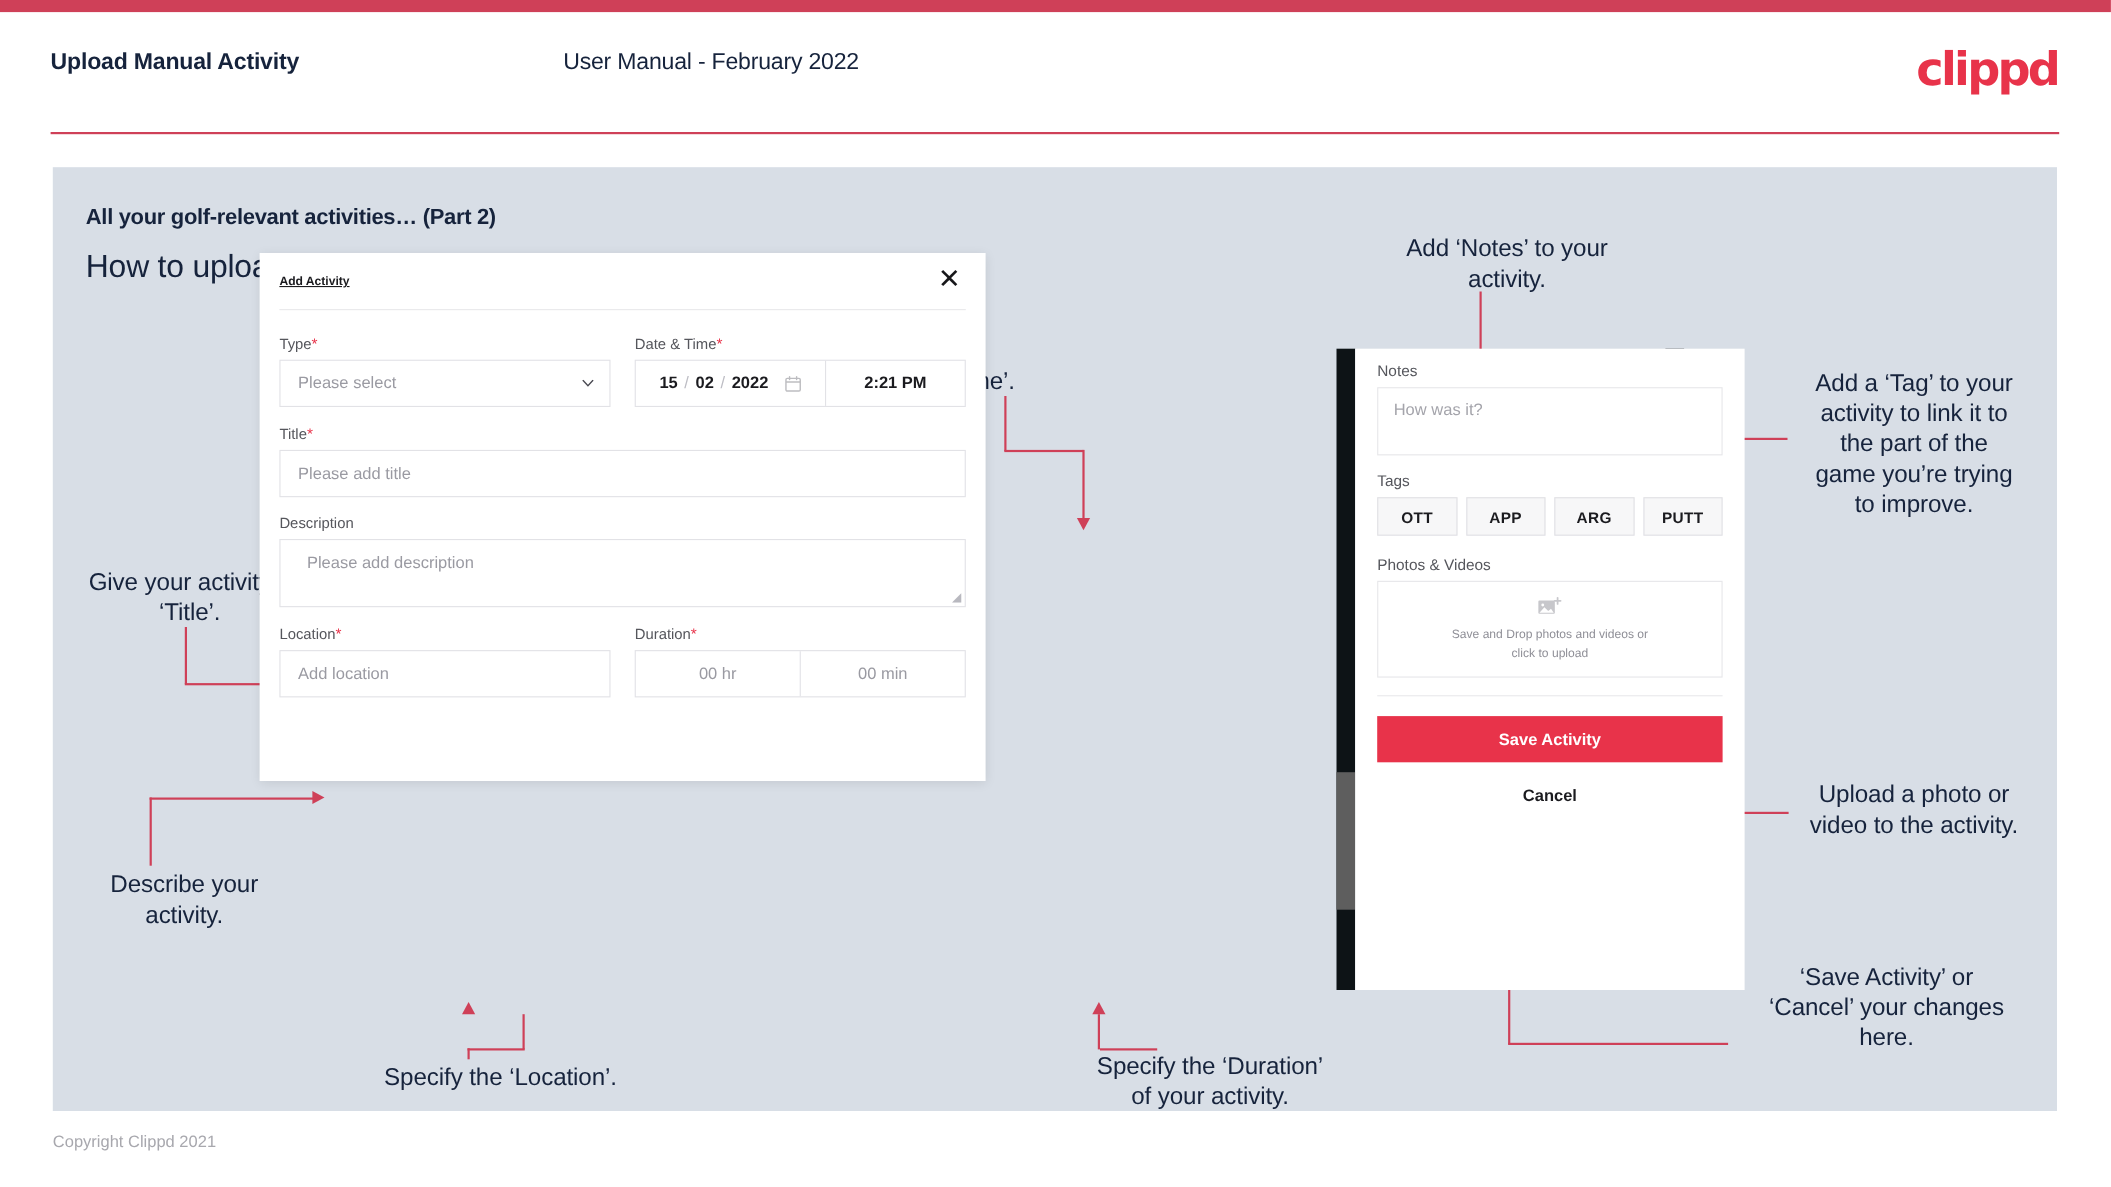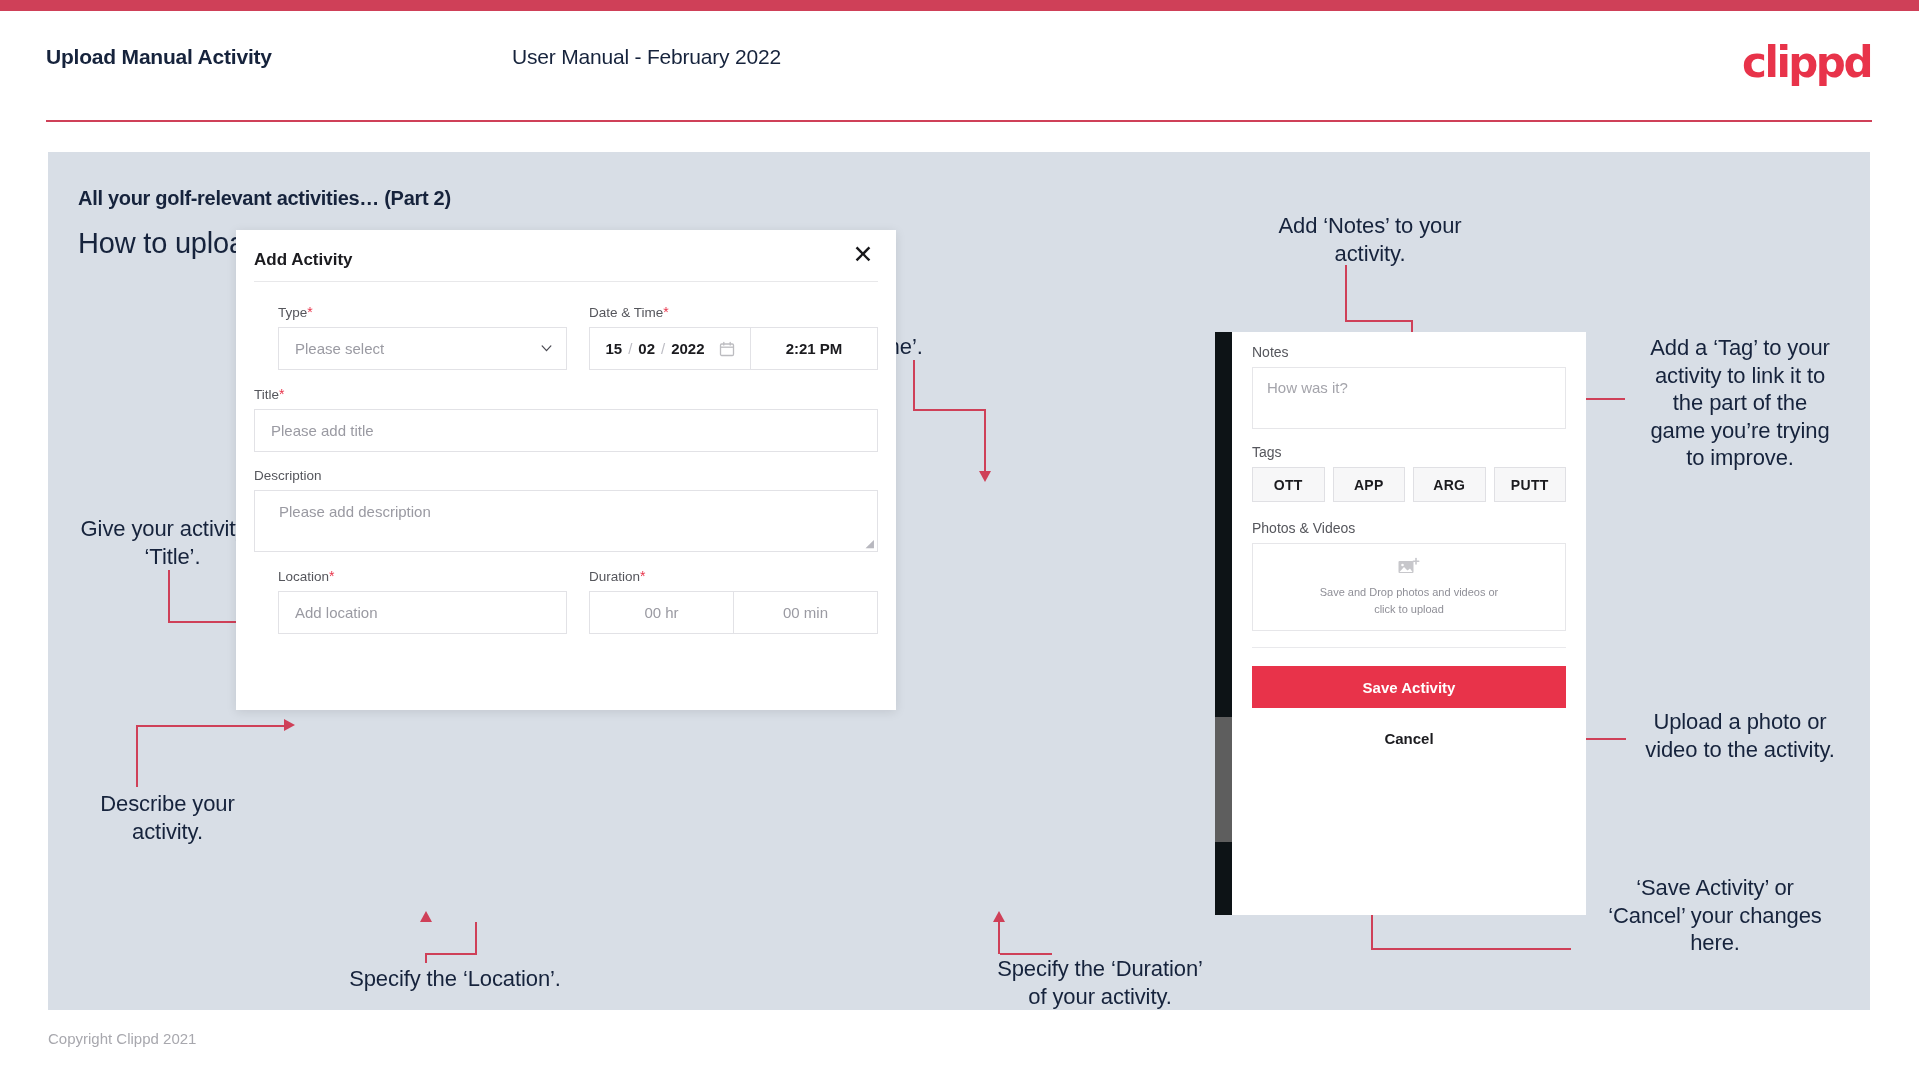--- a/index.html
+++ b/index.html
@@ -103,21 +103,21 @@
     background: #ffffff;
     box-shadow: 0 2px 10px rgba(0,0,0,0.10);
   }
   .modal-head {
     position: relative; height: 52px;
     border-bottom: 1px solid #e8e8ea;
     margin: 0 18px;
   }
   .modal-title {
     position: absolute; left: 0; top: 20px;
-    font-size: 17px; font-weight: 700; color: #1b1b1f;
+    font-size: 11px; font-weight: 700; color: #1b1b1f; text-decoration: underline;
   }
   .modal-close {
     position: absolute; right: 2px; top: 12px;
     width: 26px; height: 26px;
     font-size: 25px; line-height: 24px; color: #17171a;
     text-align: center; cursor: pointer; font-weight: 400;
   }
   .modal-body { padding: 22px 18px 0 18px; }
 
   .field-label {
@@ -125,21 +125,21 @@
   }
   .req { color: #e8334a; font-size: 14px; }
 
   .inp {
     height: 43px; border: 1px solid #e2e2e6; background: #fff;
     display: flex; align-items: center;
     font-size: 15px; color: #9a9aa2; padding: 0 16px;
     position: relative;
   }
 
-  .row { display: flex; gap: 22px; margin-left: 24px; }
+  .row { display: flex; gap: 22px; }
   .col-left  { width: 305px; }
   .col-right { width: 305px; }
 
   .select-caret {
     position: absolute; right: 14px; top: 17px;
     width: 11px; height: 7px;
   }
 
   .datetime {
     display: flex; height: 43px;
@@ -173,21 +173,21 @@
   }
   .dur-cell {
     flex: 1; display: flex; align-items: center; justify-content: center;
     font-size: 15px; color: #9a9aa2;
   }
   .dur-cell.first { border-right: 1px solid #e2e2e6; }
   .mb16 { margin-bottom: 16px; }
 
   
   .phone {
-    position: absolute; left: 1215px; top: 332px;
+    position: absolute; left: 1215px; top: 317px;
     width: 316px; height: 583px;
   }
   .phone-edge {
     position: absolute; top: 0; width: 17px; height: 583px;
     background: #0d1316;
   }
   .phone-edge.left  { left: 0; }
   .phone-edge.right { right: 0; }
   .phone-edge-grey {
     position: absolute; width: 17px; height: 125px; top: 385px;

